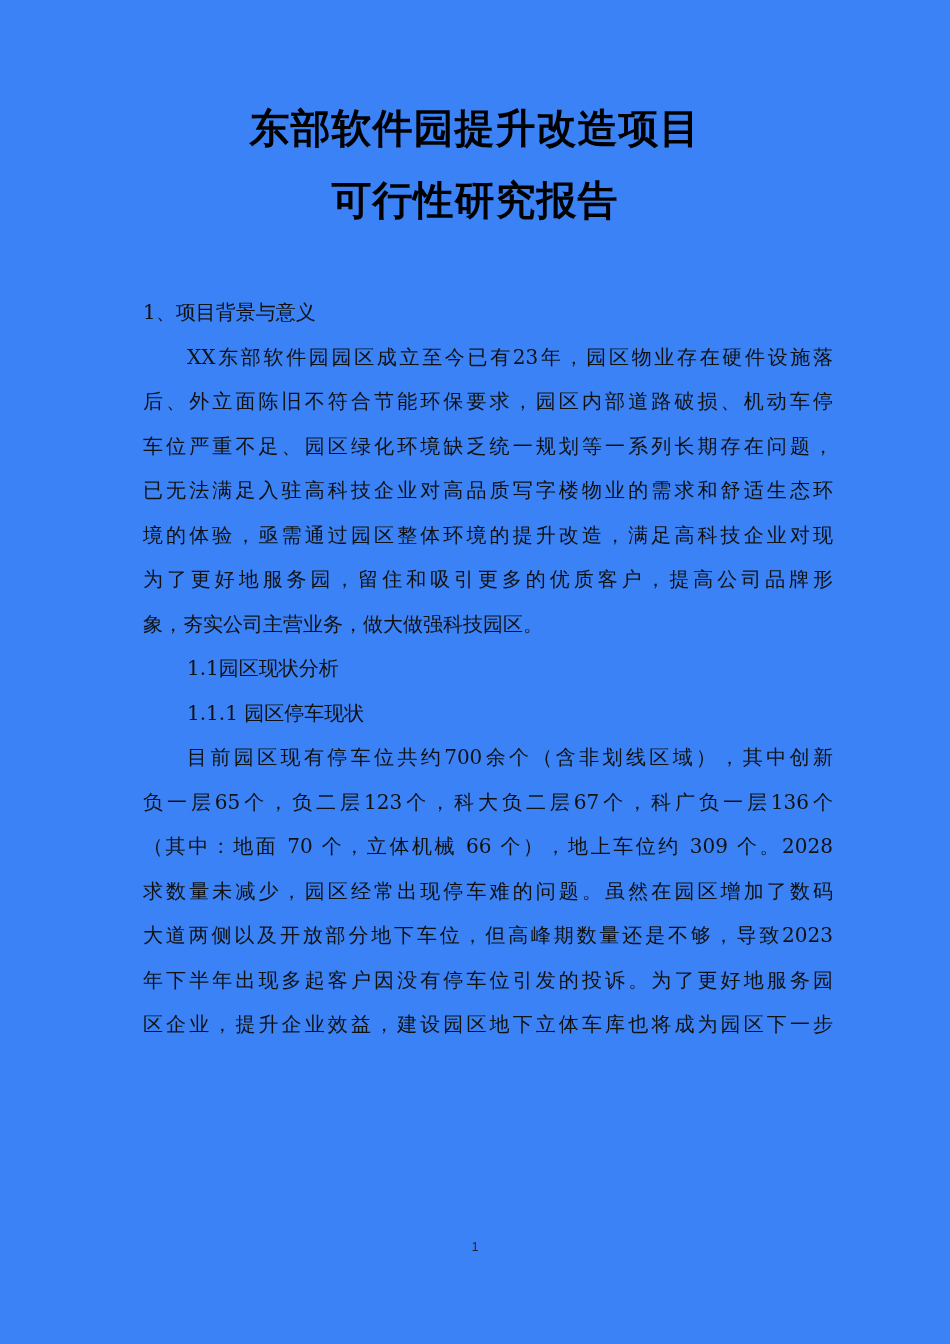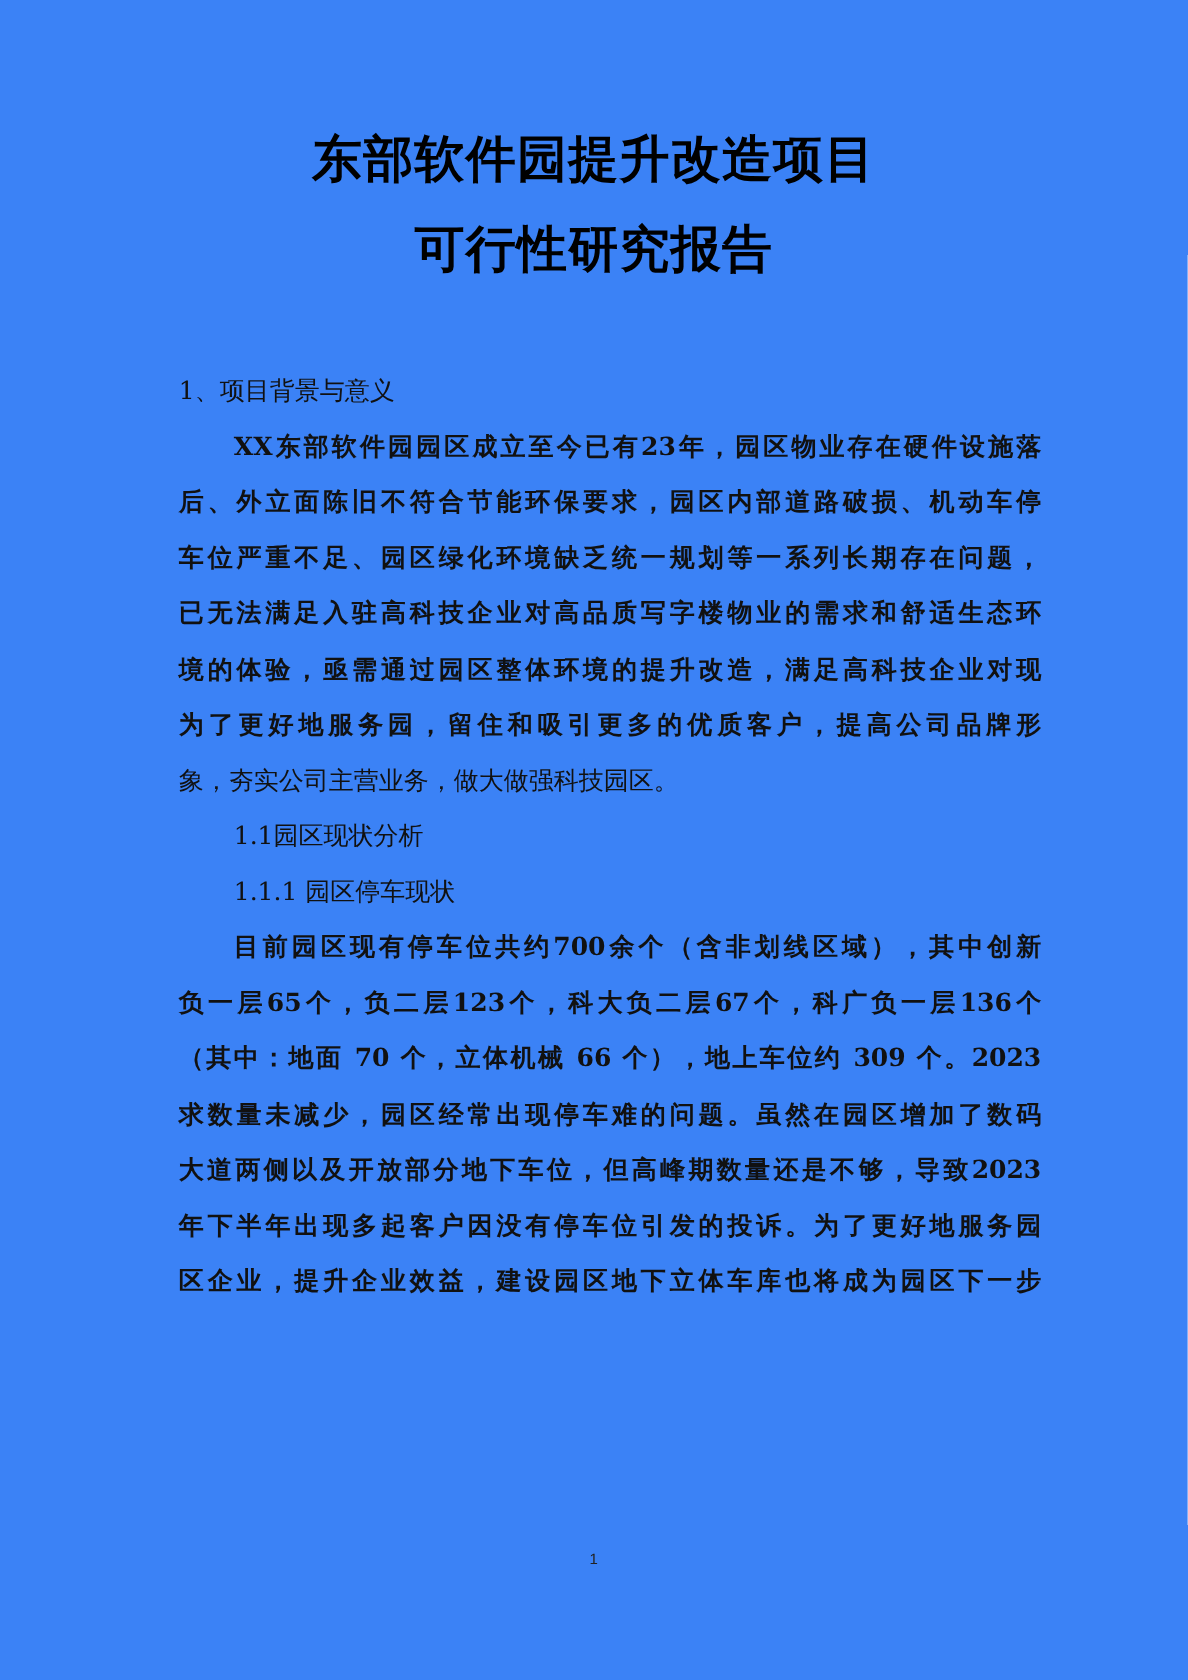--- a/index.html
+++ b/index.html
@@ -55,21 +55,20 @@
       height: 44.5px;
       white-space: nowrap;
       overflow: visible;
     }
     .indent {
       padding-left: 44px;
     }
     .justify {
       text-align: justify;
       text-align-last: justify;
-      font-weight: bold;
     }
     .page-number {
       position: absolute;
       left: 0;
       top: 1240px;
       width: 950px;
       text-align: center;
       font-family: "Liberation Sans", sans-serif;
       font-size: 12px;
       color: #222222;
@@ -98,21 +97,21 @@
       <div class="line justify">为了更好地服务园，留住和吸引更多的优质客户，提高公司品牌形</div>
       <div class="line">象，夯实公司主营业务，做大做强科技园区。</div>
     </div>
 
     <div class="line indent">1.1园区现状分析</div>
     <div class="line indent">1.1.1 园区停车现状</div>
 
     <div>
       <div class="line indent justify">目前园区现有停车位共约700余个（含非划线区域），其中创新</div>
       <div class="line justify">负一层65个，负二层123个，科大负二层67个，科广负一层136个</div>
-      <div class="line justify">（其中：地面 70 个，立体机械 66 个），地上车位约 309 个。2023</div>
+      <div class="line justify">（其中：地面 70 个，立体机械 66 个），地上车位约 309 个。2028</div>
       <div class="line justify">求数量未减少，园区经常出现停车难的问题。虽然在园区增加了数码</div>
       <div class="line justify">大道两侧以及开放部分地下车位，但高峰期数量还是不够，导致2023</div>
       <div class="line justify">年下半年出现多起客户因没有停车位引发的投诉。为了更好地服务园</div>
       <div class="line justify">区企业，提升企业效益，建设园区地下立体车库也将成为园区下一步</div>
     </div>
 
   </div>
 
   <div class="page-number">1</div>
 

